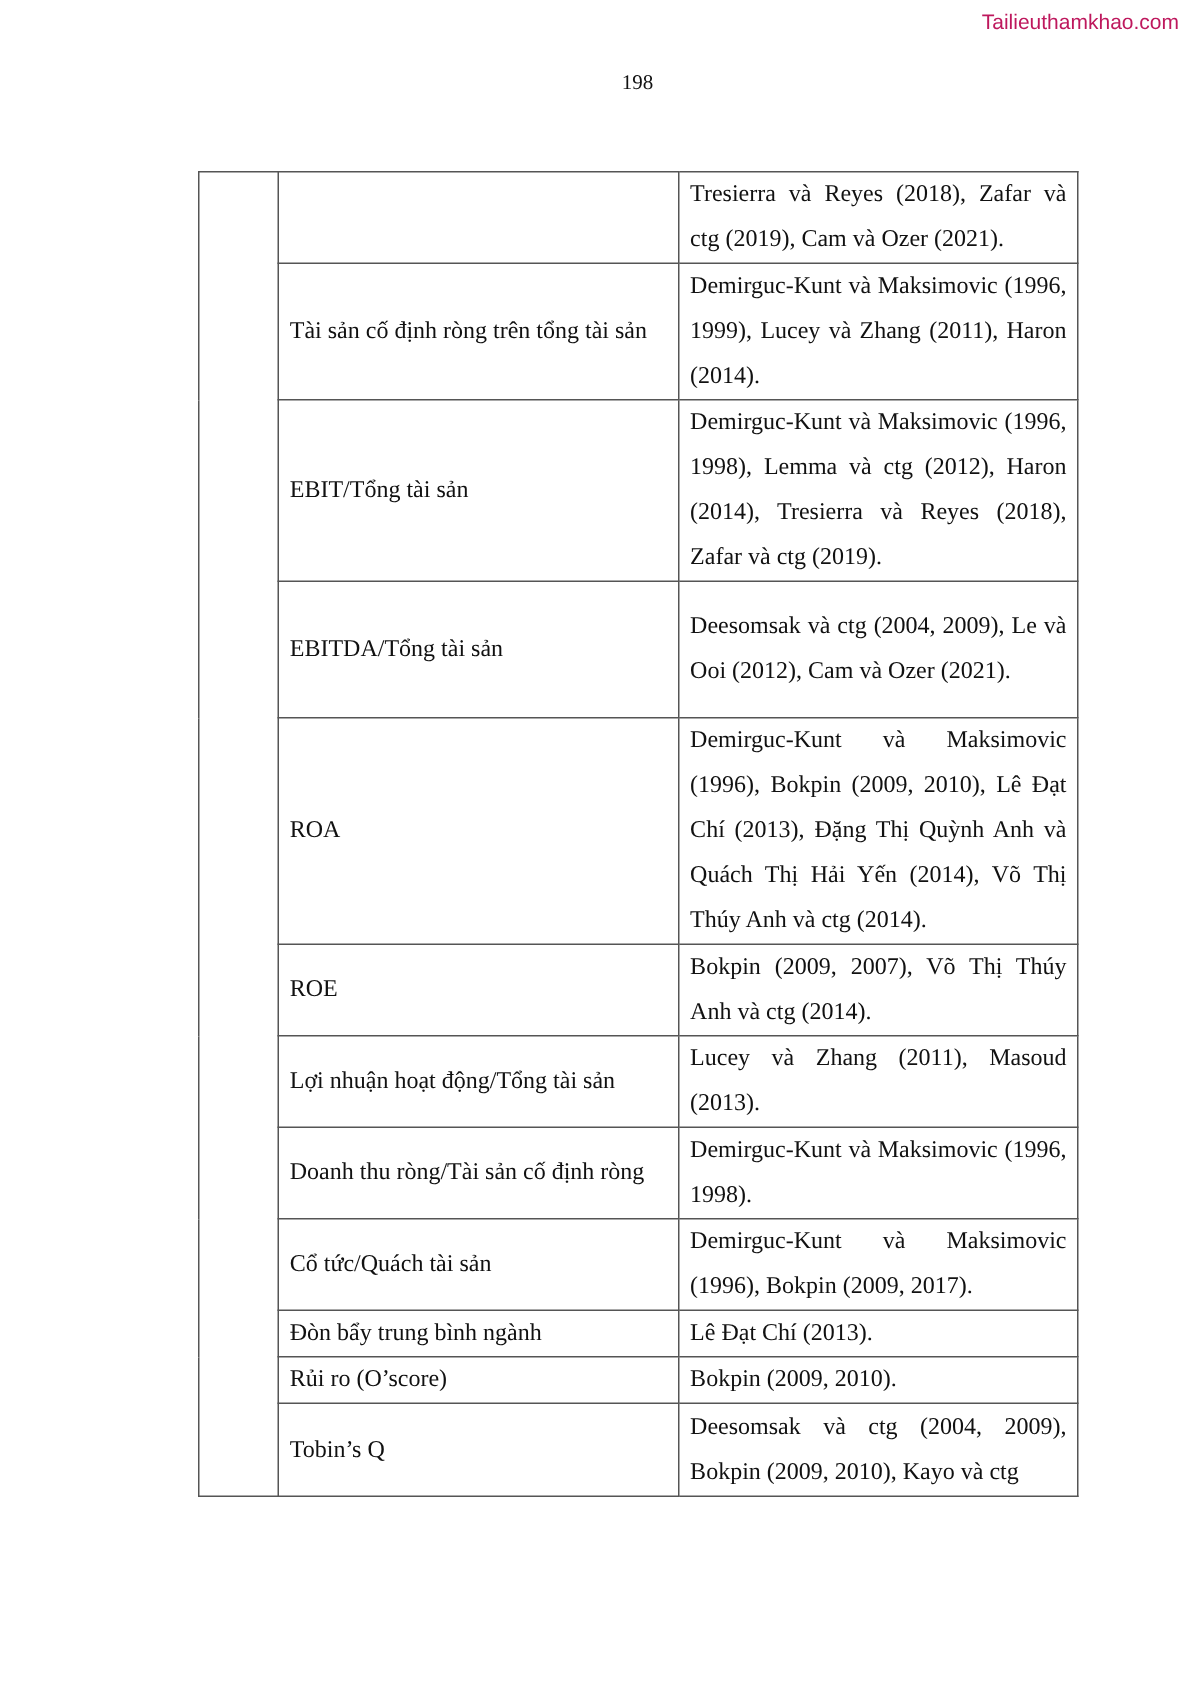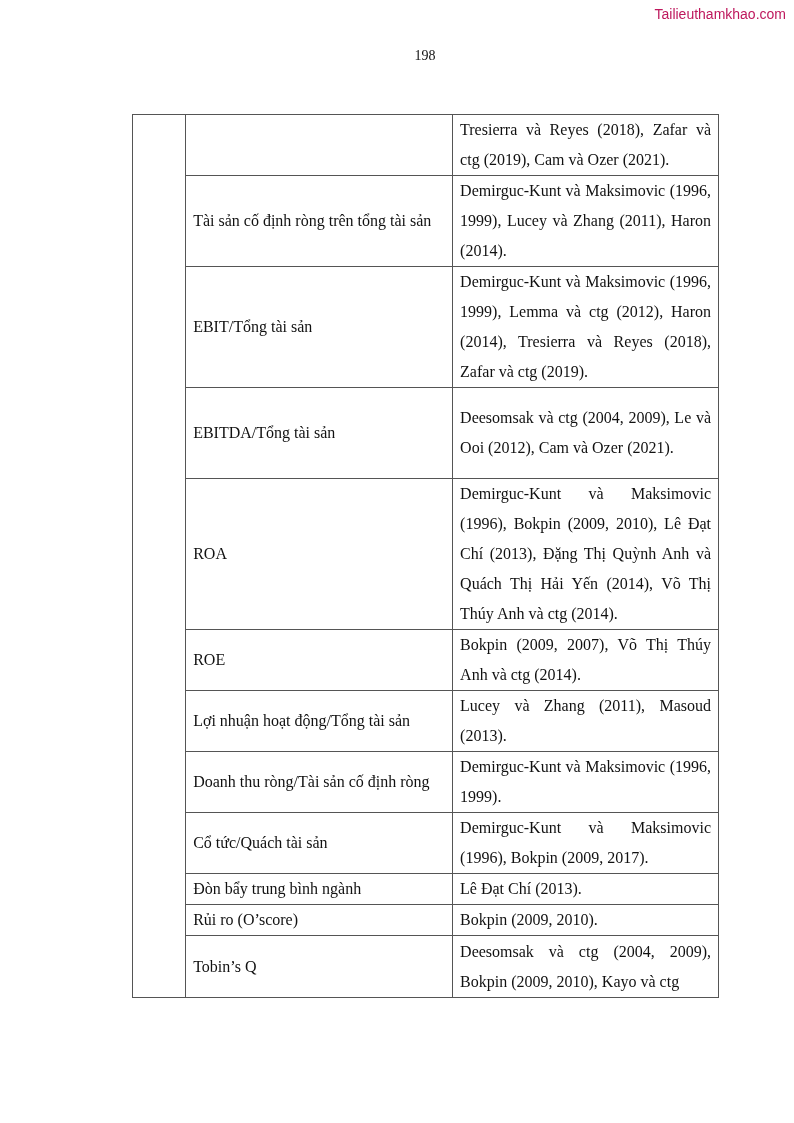--- a/index.html
+++ b/index.html
@@ -26,41 +26,41 @@
         <td class="c1" rowspan="12"></td>
         <td class="c2"></td>
         <td class="c3">Tresierra và Reyes (2018), Zafar và ctg (2019), Cam và Ozer (2021).</td>
       </tr>
       <tr style="height: 90px;">
         <td class="c2">Tài sản cố định ròng trên tổng tài sản</td>
         <td class="c3">Demirguc-Kunt và Maksimovic (1996, 1999), Lucey và Zhang (2011), Haron (2014).</td>
       </tr>
       <tr style="height: 120px;">
         <td class="c2">EBIT/Tổng tài sản</td>
-        <td class="c3">Demirguc-Kunt và Maksimovic (1996, 1999), Lemma và ctg (2012), Haron (2014), Tresierra và Reyes (2018), Zafar và ctg (2019).</td>
+        <td class="c3">Demirguc-Kunt và Maksimovic (1996, 1998), Lemma và ctg (2012), Haron (2014), Tresierra và Reyes (2018), Zafar và ctg (2019).</td>
       </tr>
       <tr style="height: 91px;">
         <td class="c2">EBITDA/Tổng tài sản</td>
         <td class="c3">Deesomsak và ctg (2004, 2009), Le và Ooi (2012), Cam và Ozer (2021).</td>
       </tr>
       <tr style="height: 150px;">
         <td class="c2">ROA</td>
         <td class="c3">Demirguc-Kunt và Maksimovic (1996), Bokpin (2009, 2010), Lê Đạt Chí (2013), Đặng Thị Quỳnh Anh và Quách Thị Hải Yến (2014), Võ Thị Thúy Anh và ctg (2014).</td>
       </tr>
       <tr style="height: 61px;">
         <td class="c2">ROE</td>
         <td class="c3">Bokpin (2009, 2007), Võ Thị Thúy Anh và ctg (2014).</td>
       </tr>
       <tr style="height: 60px;">
         <td class="c2">Lợi nhuận hoạt động/Tổng tài sản</td>
         <td class="c3">Lucey và Zhang (2011), Masoud (2013).</td>
       </tr>
       <tr style="height: 60px;">
         <td class="c2">Doanh thu ròng/Tài sản cố định ròng</td>
-        <td class="c3">Demirguc-Kunt và Maksimovic (1996, 1999).</td>
+        <td class="c3">Demirguc-Kunt và Maksimovic (1996, 1998).</td>
       </tr>
       <tr style="height: 61px;">
         <td class="c2">Cổ tức/Quách tài sản</td>
         <td class="c3">Demirguc-Kunt và Maksimovic (1996), Bokpin (2009, 2017).</td>
       </tr>
       <tr style="height: 30px;">
         <td class="c2">Đòn bẩy trung bình ngành</td>
         <td class="c3">Lê Đạt Chí (2013).</td>
       </tr>
       <tr style="height: 30px;">

